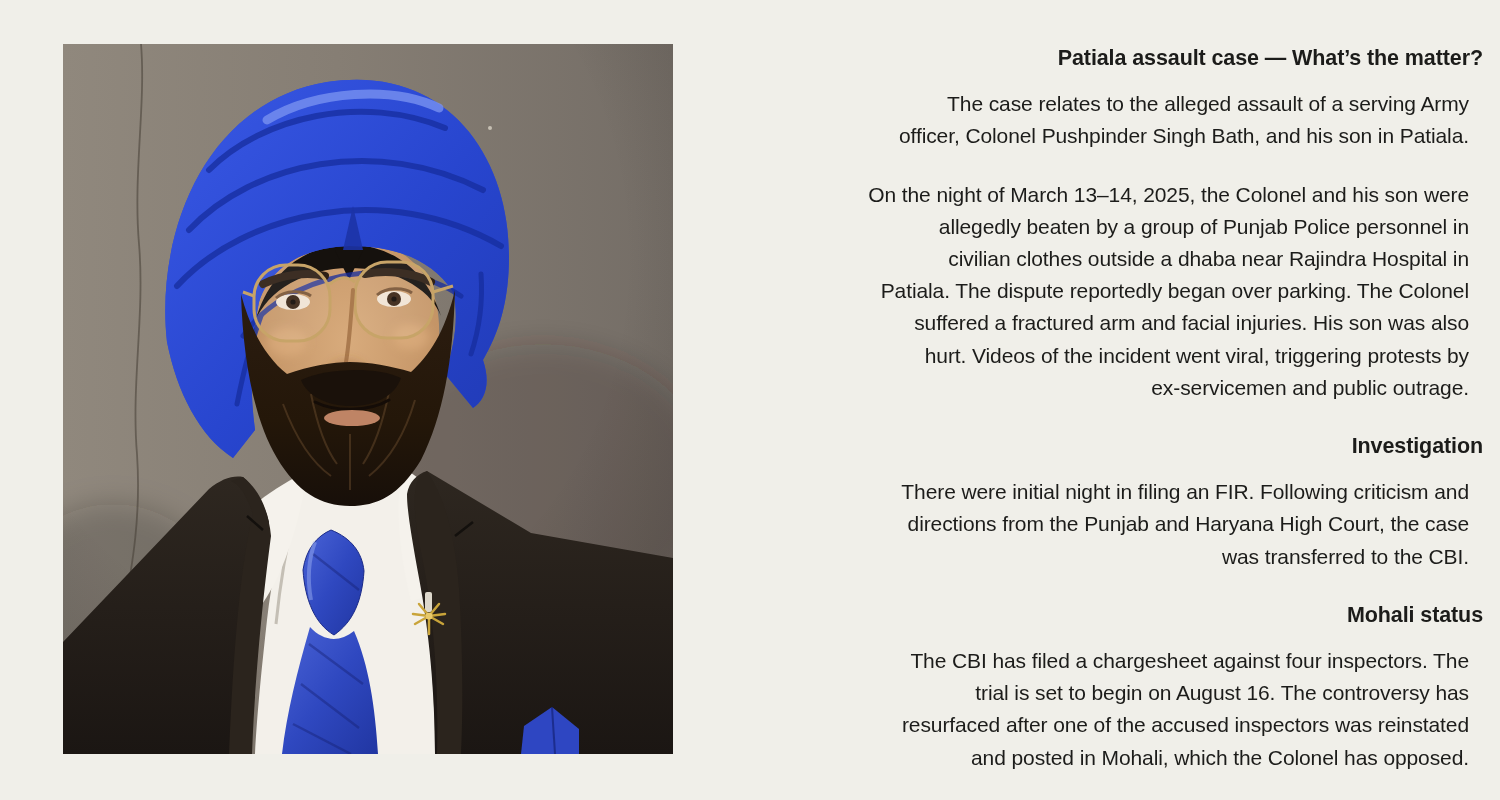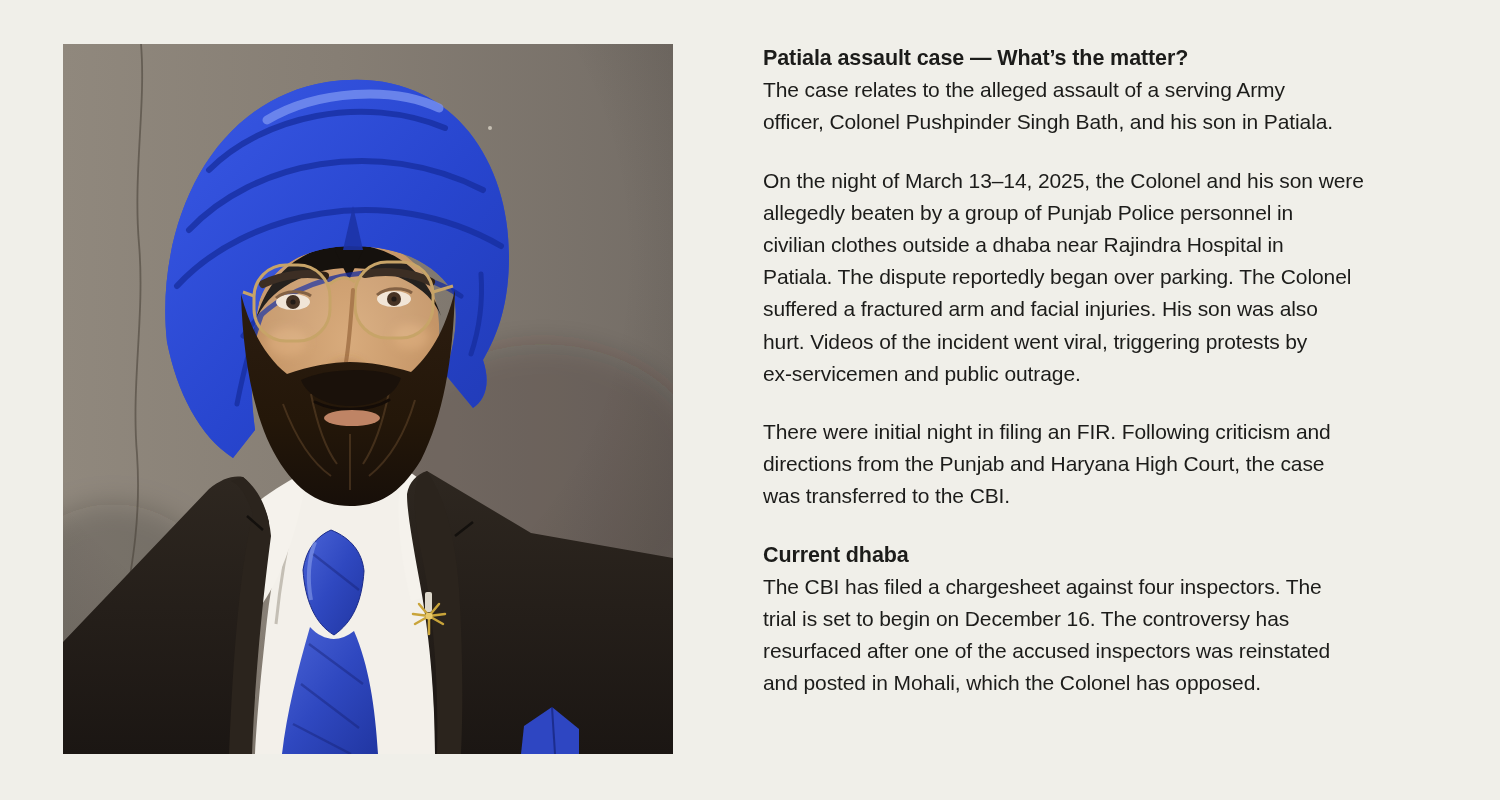--- a/index.html
+++ b/index.html
@@ -12,28 +12,28 @@
   }
   .photo{
     position:absolute;left:63px;top:44px;width:610px;height:710px;
     margin:0;overflow:hidden;
   }
   .photo svg{display:block;width:610px;height:710px;}
   .article{
     position:absolute;left:763px;top:42px;width:720px;
     color:#1c1c1a;
   }
-  .article section{margin:0 0 26px 0;}
+  .article section{margin:0 0 26px 0;text-align:right;}
   .article section:last-child{margin-bottom:0;}
   .article h2{
     margin:0;font-size:21.5px;line-height:32.2px;font-weight:700;
     letter-spacing:-0.1px;white-space:pre;
   }
   .article p{
-    margin:0;font-size:21px;line-height:32.2px;font-weight:400;
+    margin:14px;font-size:21px;line-height:32.2px;font-weight:400;
     letter-spacing:-0.1px;white-space:pre;
   }
 </style>
 </head>
 <body>
 
 <div class="stage">
 
   <figure class="photo" aria-label="Portrait of Colonel Pushpinder Singh Bath: a Sikh man wearing a bright blue turban, thin gold-rimmed glasses and a dark beard, dressed in a black suit with a white shirt, royal blue tie, gold lapel brooch and blue pocket square, in front of a grey-brown wall with a thin crack">
     <svg viewBox="0 0 610 710" xmlns="http://www.w3.org/2000/svg">
@@ -213,26 +213,27 @@
     <section>
       <p>On the night of March 13–14, 2025, the Colonel and his son were
 allegedly beaten by a group of Punjab Police personnel in
 civilian clothes outside a dhaba near Rajindra Hospital in
 Patiala. The dispute reportedly began over parking. The Colonel
 suffered a fractured arm and facial injuries. His son was also
 hurt. Videos of the incident went viral, triggering protests by
 ex-servicemen and public outrage.</p>
     </section>
     <section>
+      <h2>Investigation</h2>
       <p>There were initial night in filing an FIR. Following criticism and
 directions from the Punjab and Haryana High Court, the case
 was transferred to the CBI.</p>
     </section>
     <section>
-      <h2>Current dhaba</h2>
+      <h2>Mohali status</h2>
       <p>The CBI has filed a chargesheet against four inspectors. The
-trial is set to begin on December 16. The controversy has
+trial is set to begin on August 16. The controversy has
 resurfaced after one of the accused inspectors was reinstated
 and posted in Mohali, which the Colonel has opposed.</p>
     </section>
   </main>
 
 </div>
 
 </body></html>

